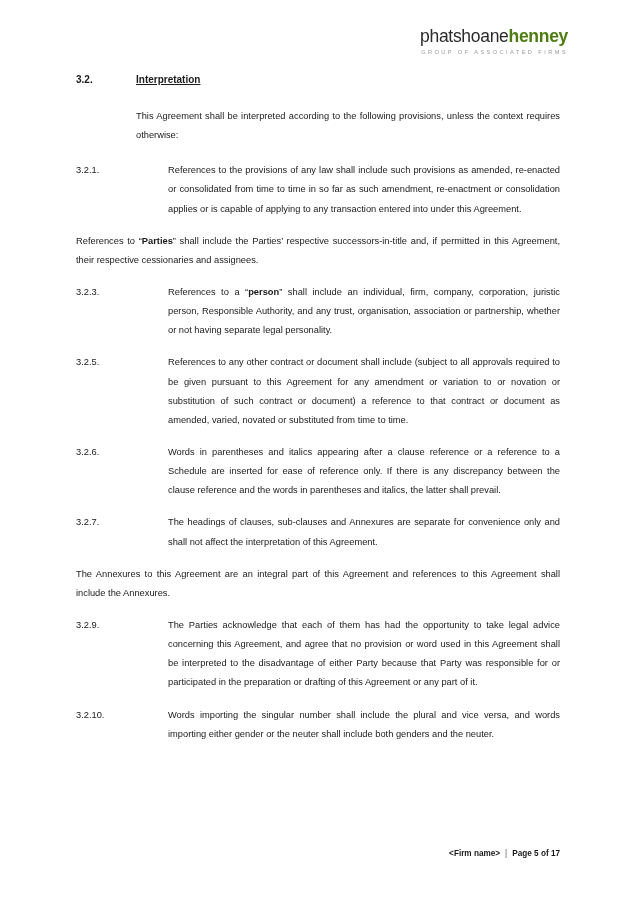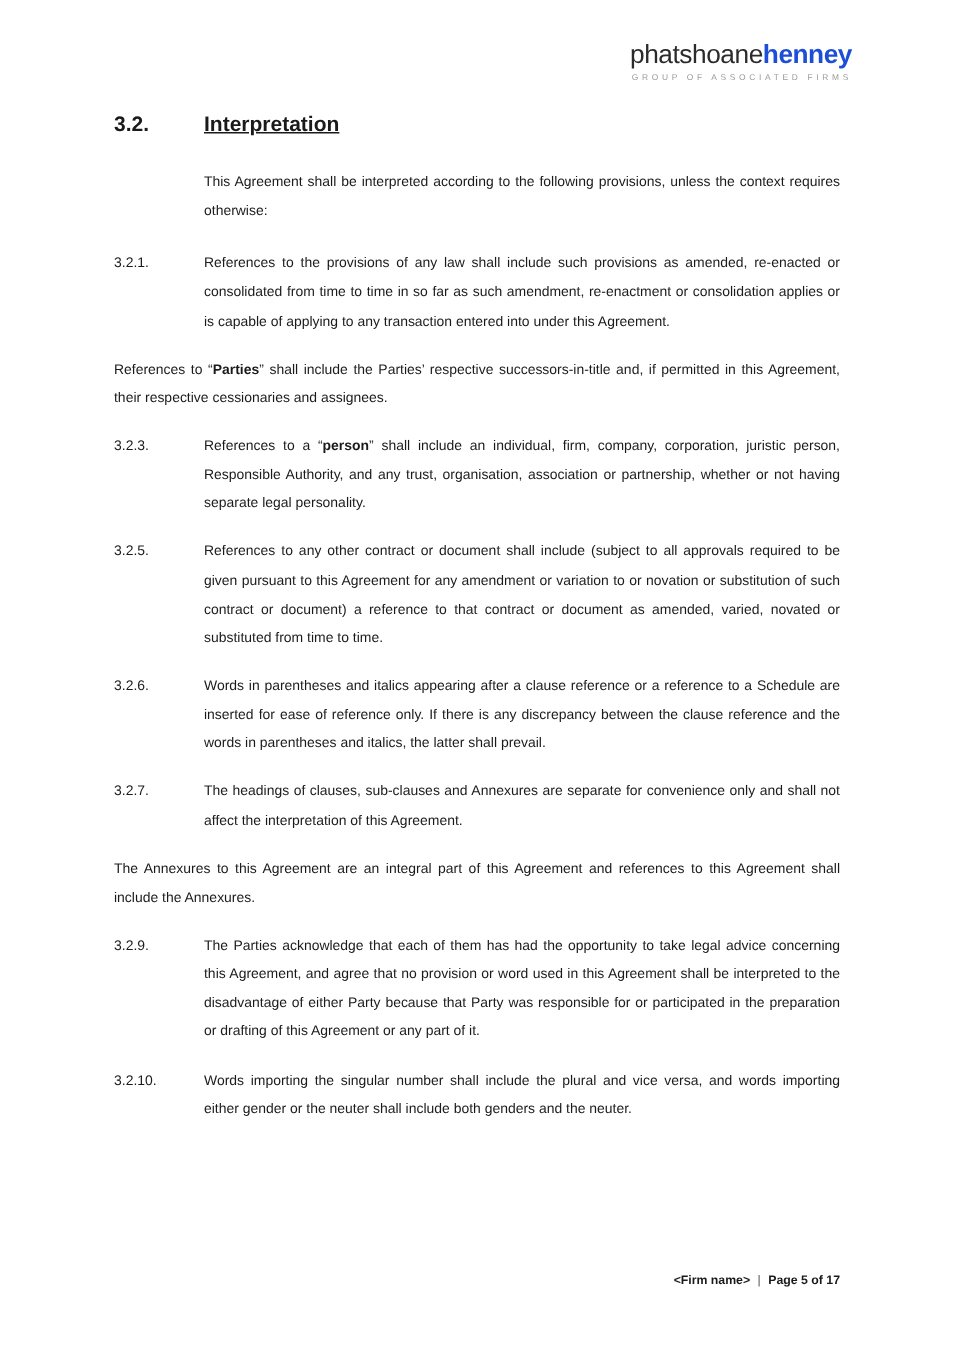--- a/index.html
+++ b/index.html
@@ -28,60 +28,61 @@
     text-align: right;
     line-height: 1;
   }
   .logo-wordmark {
     font-size: 17.5px;
     letter-spacing: -0.3px;
     color: #2b2b2b;
     white-space: nowrap;
   }
   .logo-light { font-weight: 400; margin-left: 24px; }
-  .logo-bold  { font-weight: 700; color: #1d4ed8; }
+  .logo-bold  { font-weight: 700; color: #4d7c0f; }
   .logo-tagline {
     margin-top: 4px;
     font-size: 5.6px;
     letter-spacing: 2.45px;
     color: #9a9a9a;
     font-weight: 400;
     white-space: nowrap;
   }
 
   
   .content {
     position: absolute;
     left: 76px;
     top: 74px;
     width: 484px;
   }
 
   .section-heading {
     display: flex;
     font-weight: 700;
-    font-size: 14px;
+    font-size: 10px;
     margin-bottom: 22px;
   }
   .section-heading .num { width: 60px; flex: 0 0 60px; }
   .section-heading .ttl { flex: 1; text-decoration: underline; }
 
   .intro {
     margin-left: 60px;
     font-size: 9.3px;
     line-height: 2.06;
     text-align: justify;
     margin-bottom: 16px;
   }
 
   .clause {
     display: flex;
     font-size: 9.3px;
     line-height: 2.06;
     margin-bottom: 13px;
+    gap: 32px;
   }
   .clause .num {
     width: 60px;
     flex: 0 0 60px;
   }
   .clause .txt {
     flex: 1;
     text-align: justify;
   }
   .clause .txt b { font-weight: 700; }

